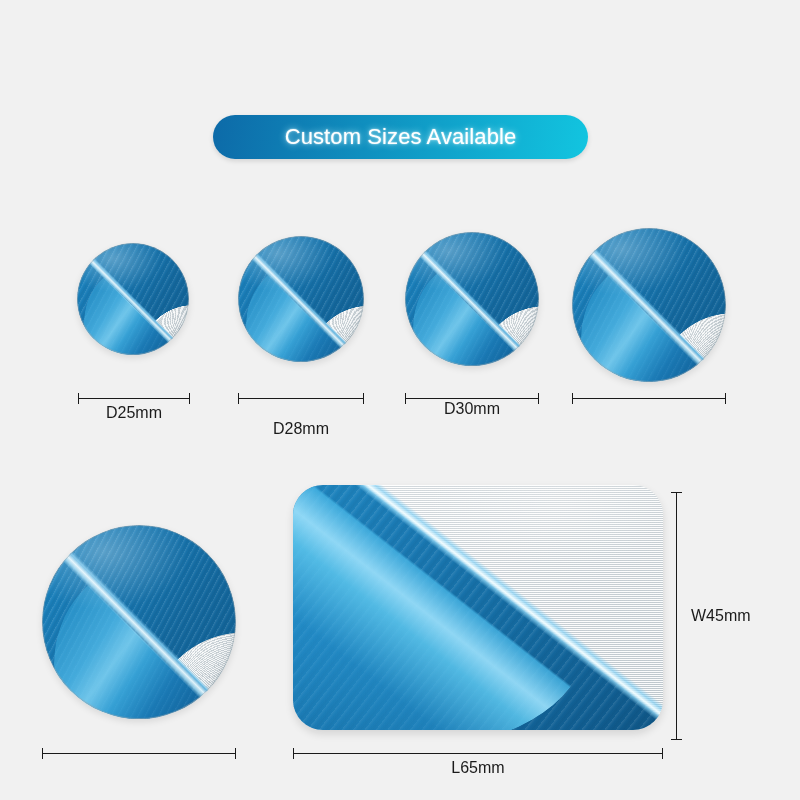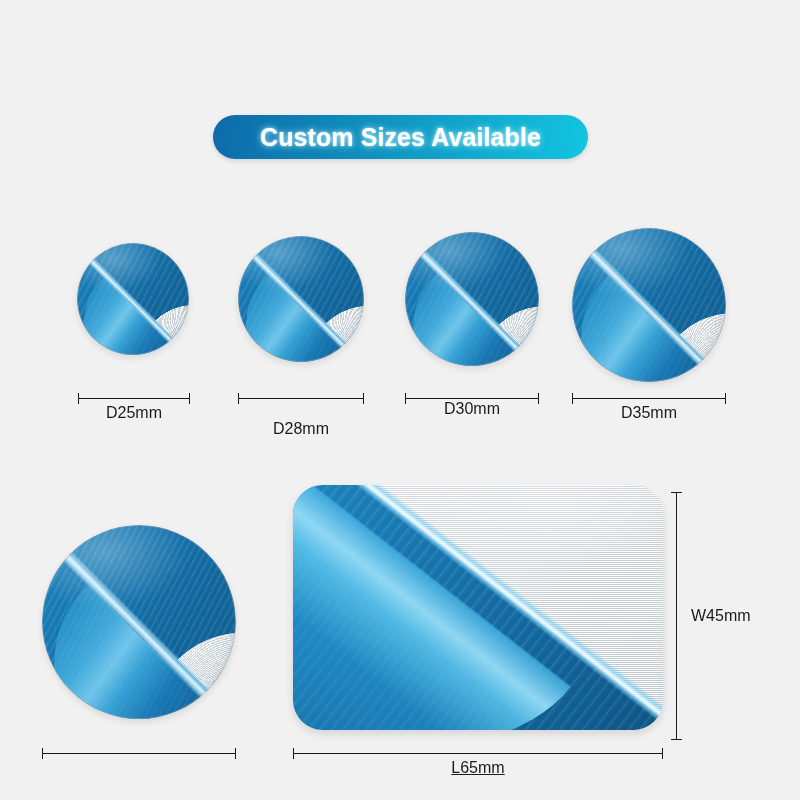--- a/index.html
+++ b/index.html
@@ -15,22 +15,22 @@
   
   .banner{
     position:absolute;
     left:213px;top:115px;width:375px;height:44px;
     border-radius:22px;
     display:flex;align-items:center;justify-content:center;
     box-shadow:0 2px 5px rgba(0,0,0,.13);
   }
   .banner-label{
     color:#ffffff;
-    font-size:25px;
-    font-weight:bold;
+    font-size:22px;
+    font-weight:normal;
     letter-spacing:.1px;
     text-shadow:0 0 7px rgba(190,245,255,.95), 0 0 2px rgba(255,255,255,.8);
     white-space:nowrap;
   }
 
   
   .disc{
     position:absolute;
     border-radius:50%;
     overflow:hidden;
@@ -273,32 +273,31 @@
   <div class="dim-h" style="left:405px;top:398px;width:134px;">
     <span class="cap l"></span>
     <span class="cap r"></span>
   </div>
   <div class="dim-label" style="left:405px;top:400px;width:134px;">D30mm</div>
 
   <div class="dim-h" style="left:572px;top:398px;width:154px;">
     <span class="cap l"></span>
     <span class="cap r"></span>
   </div>
-  <div class="dim-label" style="left:572px;top:404px;width:154px;">D35mm</div>
 
   <div class="dim-h" style="left:42px;top:753px;width:194px;">
     <span class="cap l"></span>
     <span class="cap r"></span>
   </div>
 
   <div class="dim-h" style="left:293px;top:753px;width:370px;">
     <span class="cap l"></span>
     <span class="cap r"></span>
   </div>
-  <div class="dim-label" style="left:293px;top:759px;width:370px;text-decoration:underline;">L65mm</div>
+  <div class="dim-label" style="left:293px;top:759px;width:370px;">L65mm</div>
 
   <div class="dim-v" style="left:676px;top:492px;height:248px;">
     <span class="cap t"></span>
     <span class="cap b"></span>
   </div>
   <div class="dim-label" style="left:691px;top:607px;text-align:right;">W45mm</div>
 
 </div>
 
 </body></html>

